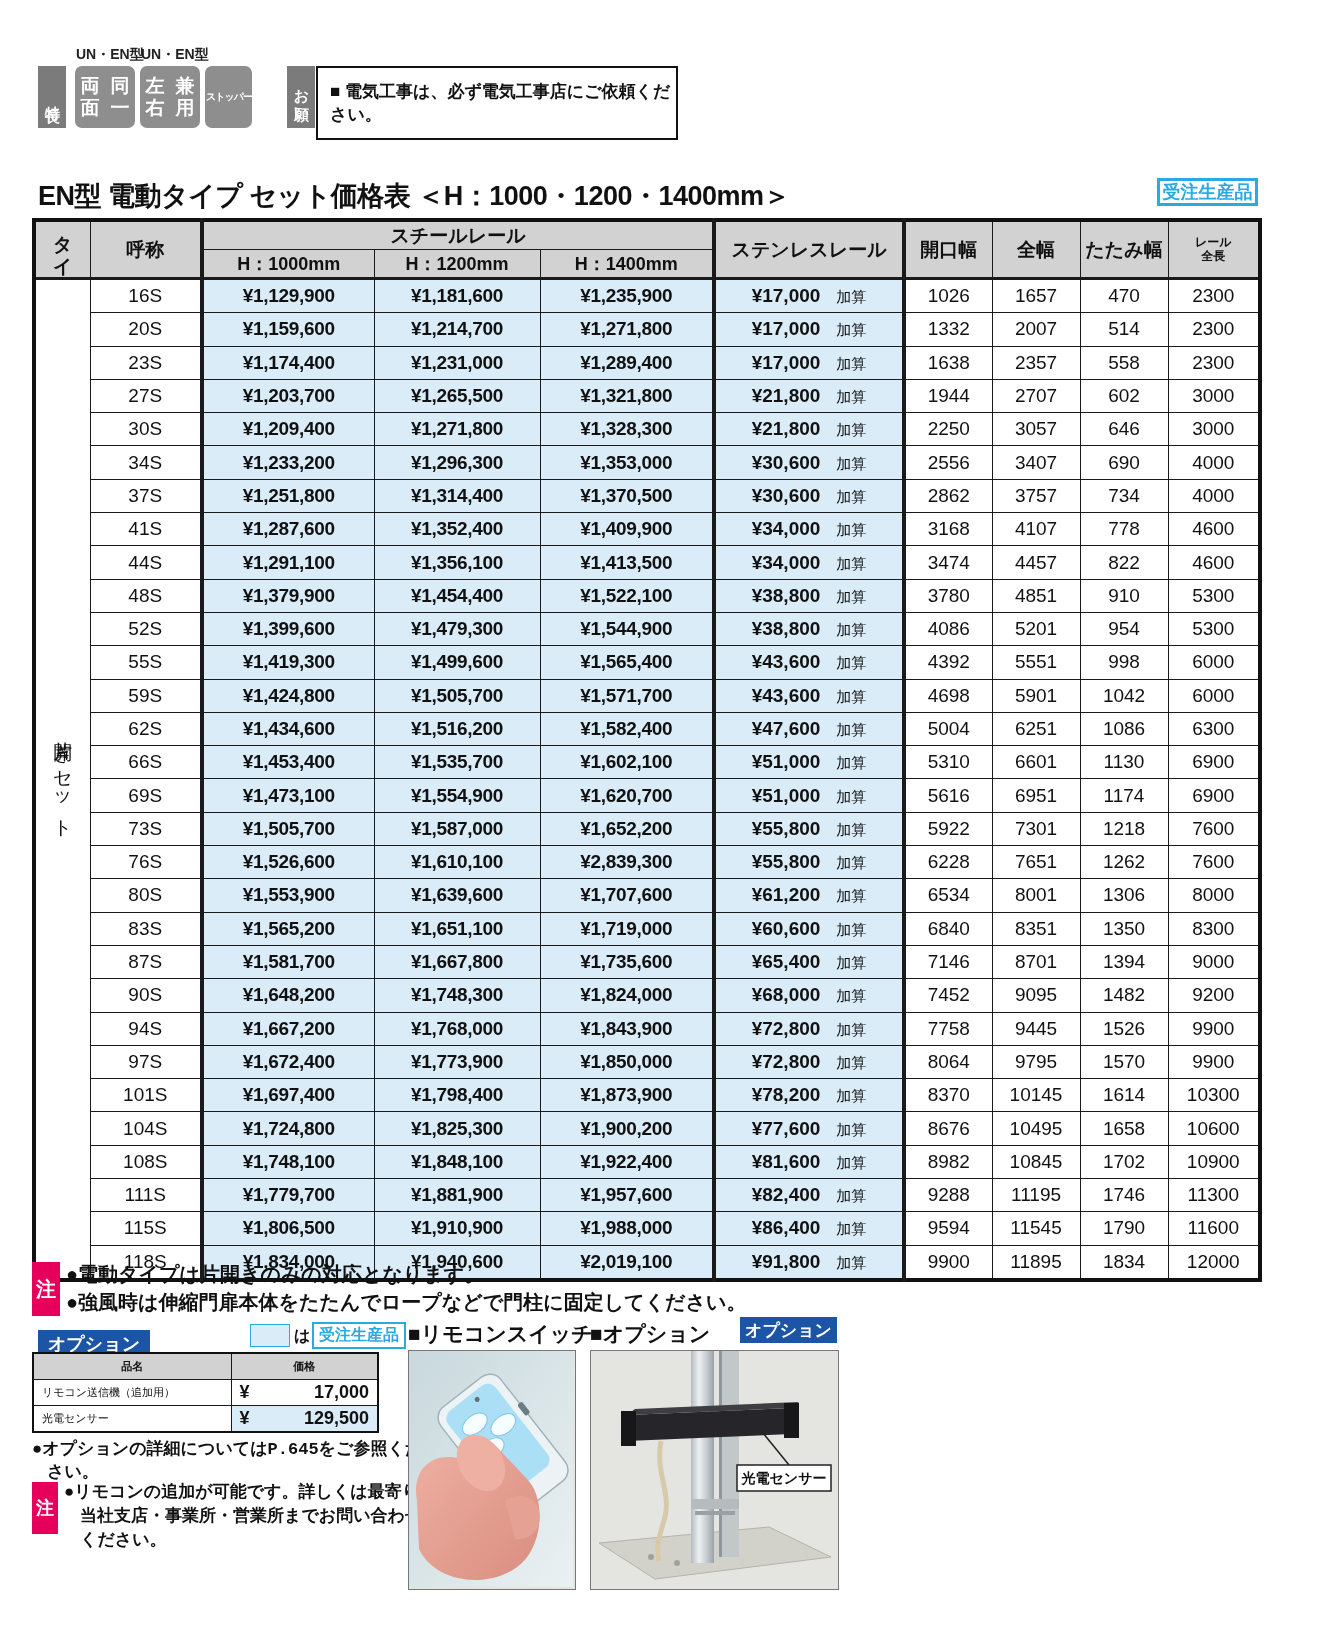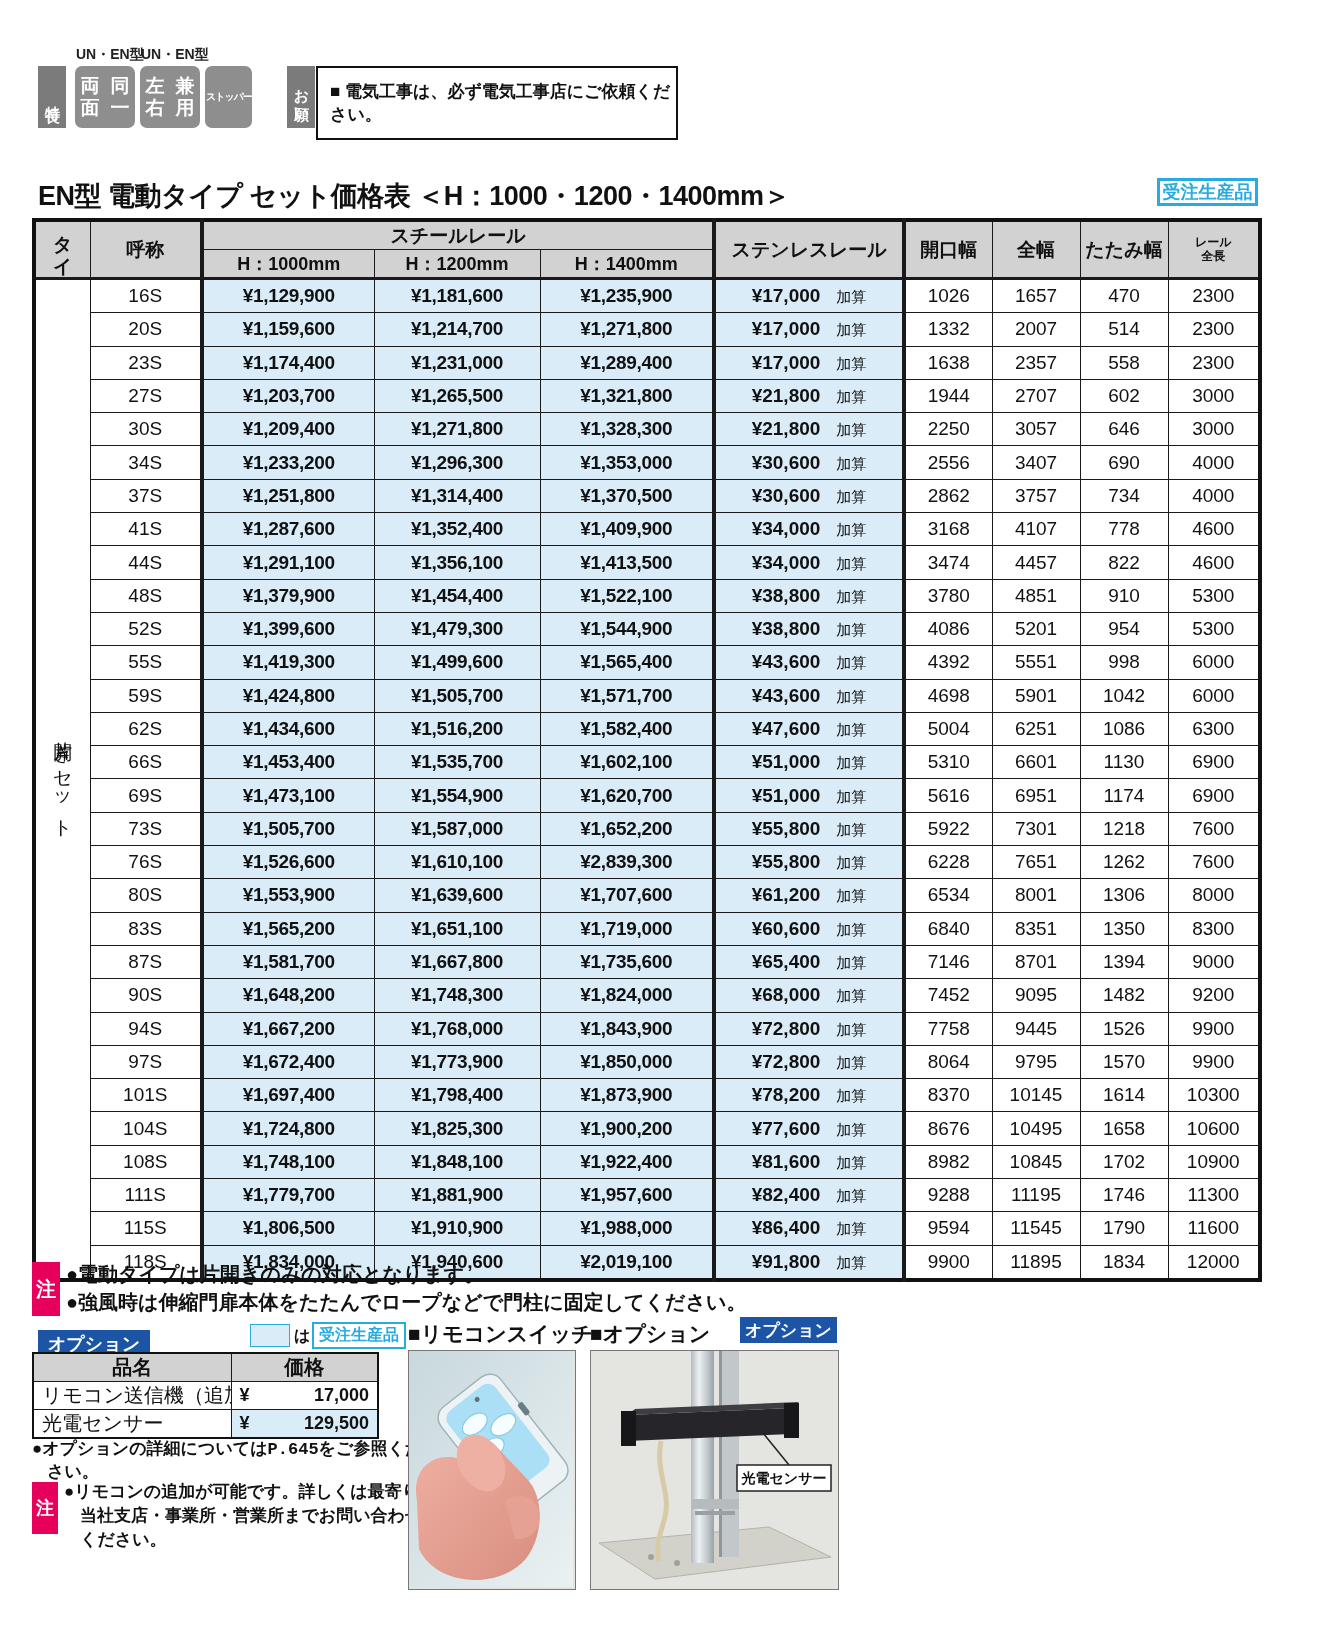--- a/index.html
+++ b/index.html
@@ -54,21 +54,21 @@
 
   
   .blue-badge{background:#1c55a5;color:#fff;font-weight:700;display:flex;align-items:center;justify-content:center;}
   #option-badge{position:absolute;left:38px;top:1330px;width:112px;height:28px;font-size:18px;}
   #legend-swatch{position:absolute;left:250px;top:1324px;width:38px;height:21px;background:#d9ecf8;border:1.5px solid #29abe2;}
   #legend-particle{position:absolute;left:294px;top:1326px;font-size:16px;font-weight:600;}
   #legend-badge{position:absolute;left:312px;top:1322px;border:2px solid #29abe2;color:#29abe2;font-size:16px;
           font-weight:700;padding:1px 5px;background:#fff;}
   #options-table{position:absolute;left:32px;top:1352px;width:345px;border-collapse:collapse;table-layout:fixed;
           border:2.5px solid #111;}
-  #options-table th,#options-table td{border:1.5px solid #1a1a1a;font-size:20px;height:25px;padding:0 8px;
+  #options-table th,#options-table td{border:1.5px solid #1a1a1a;font-size:11px;height:25px;padding:0 8px;
           white-space:nowrap;overflow:hidden;}
   #options-table th{background:#d2d2d2;font-weight:600;text-align:center;}
   #options-table td.opt-price{font-weight:700;font-size:18px;}
   #options-table td.opt-price .amt{float:right;}
   #options-table td.opt-blue{background:#d9ecf8;}
   #options-detail-note{position:absolute;left:32px;top:1438px;font-size:17px;font-weight:600;line-height:23px;font-family:Liberation Mono, monospace;}
   #options-detail-note .l2{padding-left:15px;}
   #remote-note-badge{position:absolute;left:32px;top:1482px;width:26px;height:52px;font-size:18px;}
   #remote-note-lines{position:absolute;left:64px;top:1480px;font-size:17px;font-weight:600;line-height:24px;}
   #remote-note-lines .ind{padding-left:16px;}

